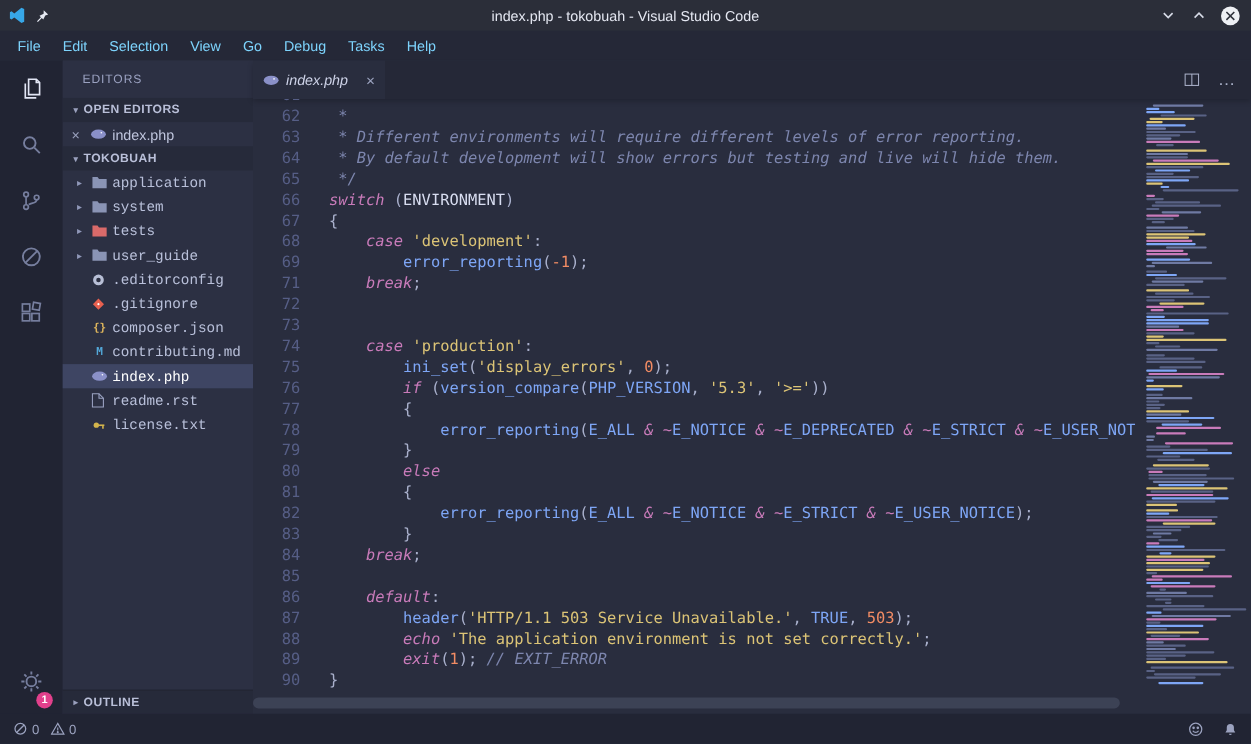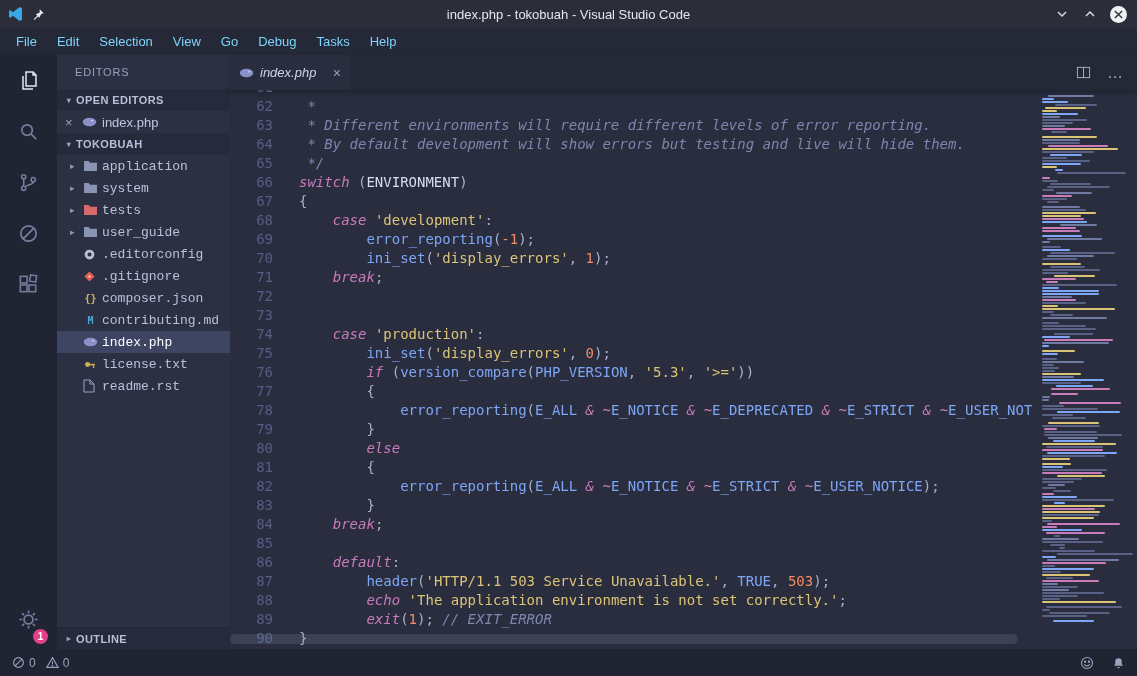--- a/index.html
+++ b/index.html
@@ -290,37 +290,37 @@
           <svg width="15" height="12" viewBox="0 0 20 14">
             <ellipse cx="10" cy="7" rx="9" ry="5.6" fill="#8a90c8"></ellipse>
             <circle cx="13.5" cy="5.3" r="1" fill="#fff"></circle>
           </svg>
         </span>
         <span class="tlabel">index.php</span>
       </div>
       <div class="tree-row">
         <span class="arrow"></span>
         <span class="ficon">
+          <svg width="12" height="14" viewBox="0 0 12 14" fill="none" stroke="#9aa2c2">
+            <path d="M1 1h6l4 4v8H1z"></path>
+            <path d="M7 1v4h4"></path>
+          </svg>
+        </span>
+        <span class="tlabel">readme.rst</span>
+      </div>
+      <div class="tree-row">
+        <span class="arrow"></span>
+        <span class="ficon">
           <svg width="14" height="13" viewBox="0 0 16 16" fill="#d3b44c">
             <circle cx="5" cy="8" r="3"></circle>
             <rect x="7" y="7.2" width="7" height="1.8"></rect>
             <rect x="11.5" y="9" width="1.8" height="3"></rect>
           </svg>
         </span>
         <span class="tlabel">license.txt</span>
-      </div>
-      <div class="tree-row">
-        <span class="arrow"></span>
-        <span class="ficon">
-          <svg width="12" height="14" viewBox="0 0 12 14" fill="none" stroke="#9aa2c2">
-            <path d="M1 1h6l4 4v8H1z"></path>
-            <path d="M7 1v4h4"></path>
-          </svg>
-        </span>
-        <span class="tlabel">readme.rst</span>
       </div>
     </div>
 
   <div class="section-header outline-header">
     <span class="twisty">▸</span>
     <span>OUTLINE</span>
   </div>
 </div>
 
 <div class="editor">
@@ -349,21 +349,20 @@
     <div id="code">
         <div class="code-line"><span class="gutter">61</span><span class="ltext"><span class="tok-c"> *---------------------------------------------------------------</span></span></div>
         <div class="code-line"><span class="gutter">62</span><span class="ltext"><span class="tok-c"> *</span></span></div>
         <div class="code-line"><span class="gutter">63</span><span class="ltext"><span class="tok-c"> * Different environments will require different levels of error reporting.</span></span></div>
         <div class="code-line"><span class="gutter">64</span><span class="ltext"><span class="tok-c"> * By default development will show errors but testing and live will hide them.</span></span></div>
         <div class="code-line"><span class="gutter">65</span><span class="ltext"><span class="tok-c"> */</span></span></div>
         <div class="code-line"><span class="gutter">66</span><span class="ltext"><span class="tok-k">switch</span><span class="tok-p"> (</span><span class="tok-d">ENVIRONMENT</span><span class="tok-p">)</span></span></div>
         <div class="code-line"><span class="gutter">67</span><span class="ltext"><span class="tok-p">{</span></span></div>
         <div class="code-line"><span class="gutter">68</span><span class="ltext"><span class="tok-p">    </span><span class="tok-k">case</span><span class="tok-p"> </span><span class="tok-s">'development'</span><span class="tok-p">:</span></span></div>
         <div class="code-line"><span class="gutter">69</span><span class="ltext"><span class="tok-p">        </span><span class="tok-f">error_reporting</span><span class="tok-p">(</span><span class="tok-n">-1</span><span class="tok-p">);</span></span></div>
-        <div class="code-line"><span class="gutter">70</span><span class="ltext"><span class="tok-p">        </span><span class="tok-f">ini_set</span><span class="tok-p">(</span><span class="tok-s">'display_errors'</span><span class="tok-p">, </span><span class="tok-n">1</span><span class="tok-p">);</span></span></div>
         <div class="code-line"><span class="gutter">71</span><span class="ltext"><span class="tok-p">    </span><span class="tok-k">break</span><span class="tok-p">;</span></span></div>
         <div class="code-line"><span class="gutter">72</span><span class="ltext"></span></div>
         <div class="code-line"><span class="gutter">73</span></div>
         <div class="code-line"><span class="gutter">74</span><span class="ltext"><span class="tok-p">    </span><span class="tok-k">case</span><span class="tok-p"> </span><span class="tok-s">'production'</span><span class="tok-p">:</span></span></div>
         <div class="code-line"><span class="gutter">75</span><span class="ltext"><span class="tok-p">        </span><span class="tok-f">ini_set</span><span class="tok-p">(</span><span class="tok-s">'display_errors'</span><span class="tok-p">, </span><span class="tok-n">0</span><span class="tok-p">);</span></span></div>
         <div class="code-line"><span class="gutter">76</span><span class="ltext"><span class="tok-p">        </span><span class="tok-k">if</span><span class="tok-p"> (</span><span class="tok-f">version_compare</span><span class="tok-p">(</span><span class="tok-f">PHP_VERSION</span><span class="tok-p">, </span><span class="tok-s">'5.3'</span><span class="tok-p">, </span><span class="tok-s">'&gt;='</span><span class="tok-p">))</span></span></div>
         <div class="code-line"><span class="gutter">77</span><span class="ltext"><span class="tok-p">        {</span></span></div>
         <div class="code-line"><span class="gutter">78</span><span class="ltext"><span class="tok-p">            </span><span class="tok-f">error_reporting</span><span class="tok-p">(</span><span class="tok-f">E_ALL</span><span class="tok-k"> &amp; ~</span><span class="tok-f">E_NOTICE</span><span class="tok-k"> &amp; ~</span><span class="tok-f">E_DEPRECATED</span><span class="tok-k"> &amp; ~</span><span class="tok-f">E_STRICT</span><span class="tok-k"> &amp; ~</span><span class="tok-f">E_USER_NOTICE</span></span></div>
         <div class="code-line"><span class="gutter">79</span><span class="ltext"><span class="tok-p">        }</span></span></div>
         <div class="code-line"><span class="gutter">80</span><span class="ltext"><span class="tok-p">        </span><span class="tok-k">else</span></span></div>

